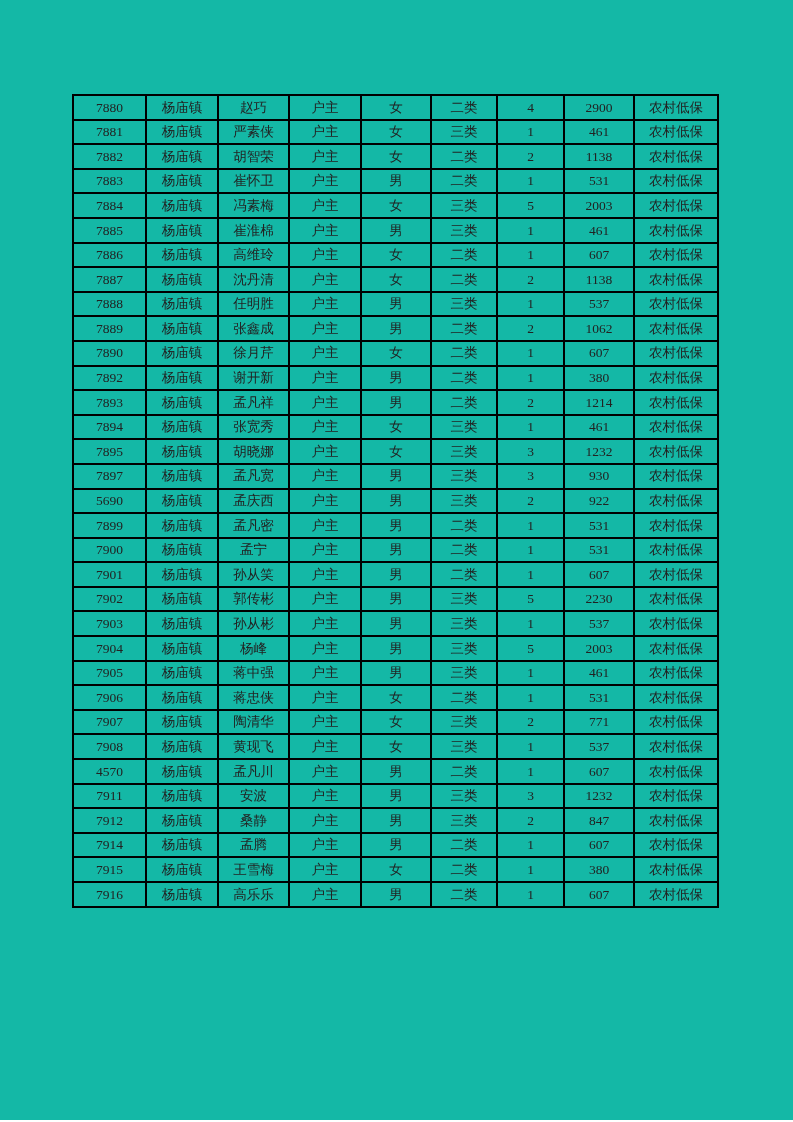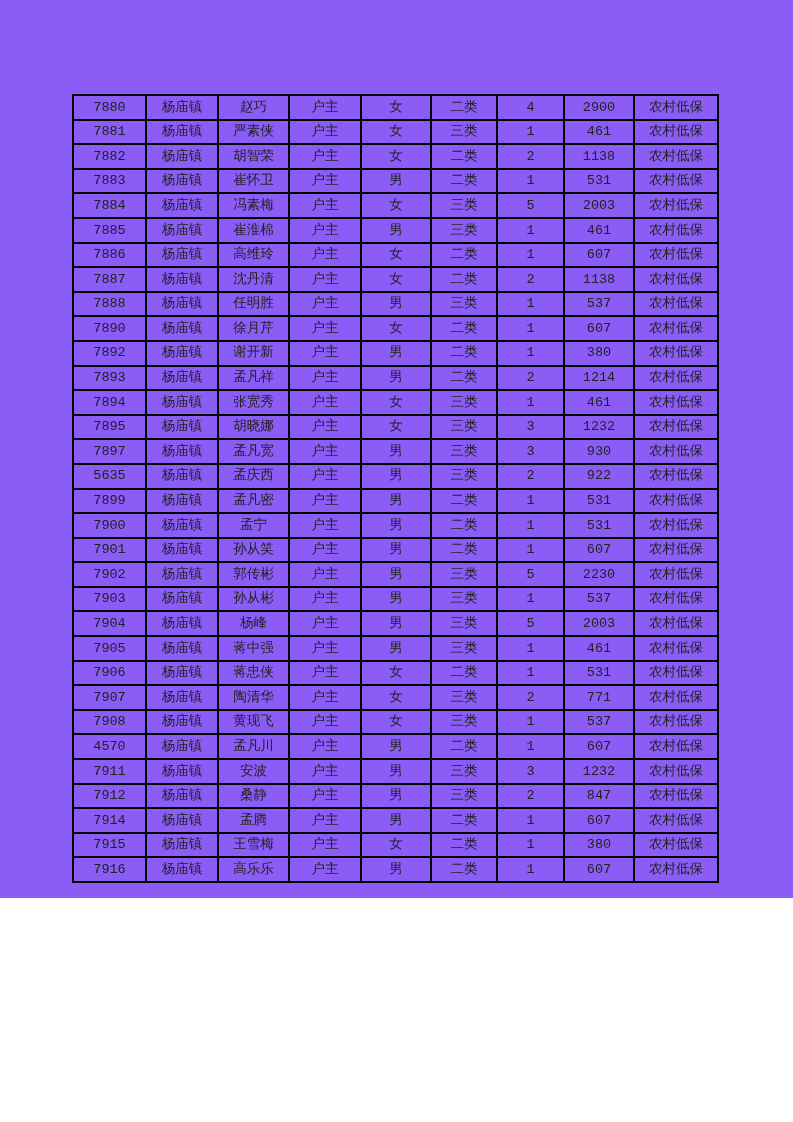--- a/index.html
+++ b/index.html
@@ -3,24 +3,24 @@
 <meta charset="utf-8">
 <style>
   html, body {
     margin: 0;
     padding: 0;
     background: #ffffff;
   }
   .page {
     position: relative;
     width: 793px;
-    height: 898px;
-    background: #8b5cf6;
+    height: 1120px;
+    background: #14b8a6;
     overflow: hidden;
-    font-family: Liberation Mono, monospace;
+    font-family: Liberation Serif, serif;
   }
   table.records {
     position: absolute;
     left: 72px;
     top: 94px;
     width: 647px;
     border-collapse: collapse;
     table-layout: fixed;
   }
   table.records td {
@@ -146,20 +146,31 @@
           <td>杨庙镇</td>
           <td>任明胜</td>
           <td>户主</td>
           <td>男</td>
           <td>三类</td>
           <td>1</td>
           <td>537</td>
           <td>农村低保</td>
         </tr>
         <tr>
+          <td>7889</td>
+          <td>杨庙镇</td>
+          <td>张鑫成</td>
+          <td>户主</td>
+          <td>男</td>
+          <td>二类</td>
+          <td>2</td>
+          <td>1062</td>
+          <td>农村低保</td>
+        </tr>
+        <tr>
           <td>7890</td>
           <td>杨庙镇</td>
           <td>徐月芹</td>
           <td>户主</td>
           <td>女</td>
           <td>二类</td>
           <td>1</td>
           <td>607</td>
           <td>农村低保</td>
         </tr>
@@ -212,21 +223,21 @@
           <td>杨庙镇</td>
           <td>孟凡宽</td>
           <td>户主</td>
           <td>男</td>
           <td>三类</td>
           <td>3</td>
           <td>930</td>
           <td>农村低保</td>
         </tr>
         <tr>
-          <td>5635</td>
+          <td>5690</td>
           <td>杨庙镇</td>
           <td>孟庆西</td>
           <td>户主</td>
           <td>男</td>
           <td>三类</td>
           <td>2</td>
           <td>922</td>
           <td>农村低保</td>
         </tr>
         <tr>

